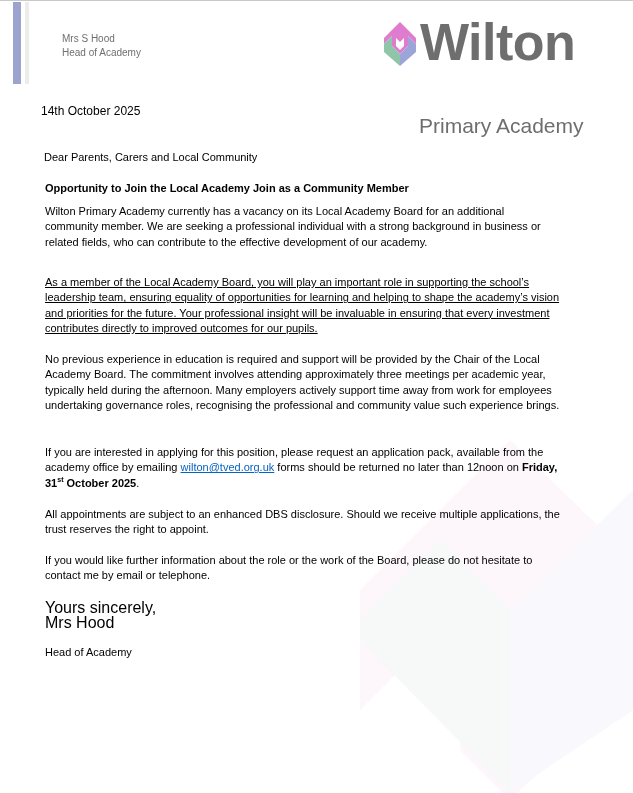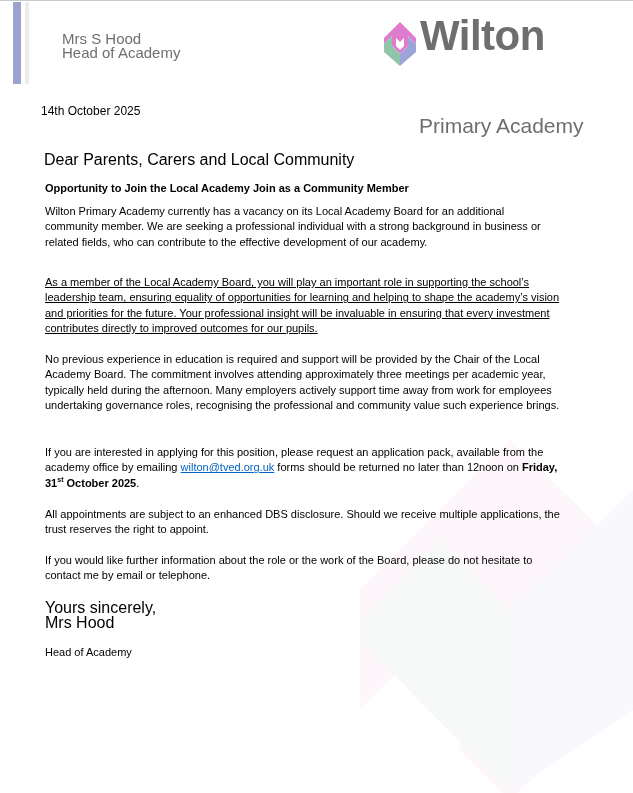--- a/index.html
+++ b/index.html
@@ -5,29 +5,29 @@
   html, body { margin: 0; padding: 0; }
   body {
     width: 633px; height: 793px; overflow: hidden; position: relative;
     background: #ffffff;
     font-family: "Liberation Sans", "DejaVu Sans", sans-serif;
     color: #000;
   }
   .top-border { position: absolute; left: 0; top: 0; width: 633px; height: 1px; background: #c9c9c9; }
   .bar-main { position: absolute; left: 13px; top: 2px; width: 8px; height: 82px; background: #9ca3ce; }
   .bar-light { position: absolute; left: 25px; top: 2px; width: 4px; height: 82px; background: #ececec; }
-  .sender { position: absolute; left: 62px; top: 32px; font-size: 15px; line-height: 14px; color: #6f6f6f; }
+  .sender { position: absolute; left: 62px; top: 32px; font-size: 10px; line-height: 14px; color: #6f6f6f; }
   .logo { position: absolute; left: 382px; top: 18px; width: 230px; height: 80px; }
-  .logo-word { position: absolute; left: 38px; top: -6px; font-size: 42px; font-weight: bold; color: #6e6e6e; letter-spacing: -0.5px; }
+  .logo-word { position: absolute; left: 38px; top: -6px; font-size: 52px; font-weight: bold; color: #6e6e6e; letter-spacing: -0.5px; }
   .logo-sub { position: absolute; left: 37px; top: 48px; font-size: 21px; color: #6e6e6e; letter-spacing: 0px; margin-top: 48px; }
   .logo-icon { position: absolute; left: 0; top: 2px; width: 36px; height: 48px; }
 
   .watermark { position: absolute; left: 360px; top: 380px; width: 273px; height: 413px; }
   .date { position: absolute; left: 41px; top: 104px; font-size: 12px; }
-  .greeting { position: absolute; left: 44px; top: 151px; font-size: 16px; }
+  .greeting { position: absolute; left: 44px; top: 151px; font-size: 11px; }
   .subject { position: absolute; left: 45px; top: 182px; font-size: 11px; font-weight: bold; }
   .para { position: absolute; left: 45px; width: 515px; font-size: 11px; line-height: 15.4px; }
   .p1 { top: 204px; }
   .p2 { top: 275px; text-decoration: underline; }
   .p3 { top: 352px; }
   .p4 { top: 445px; }
   .p5 { top: 507px; }
   .p6 { top: 553px; }
   .closing { position: absolute; left: 45px; top: 600px; font-size: 16px; line-height: 15.4px; }
   .title-line { position: absolute; left: 45px; top: 646px; font-size: 11px; }

